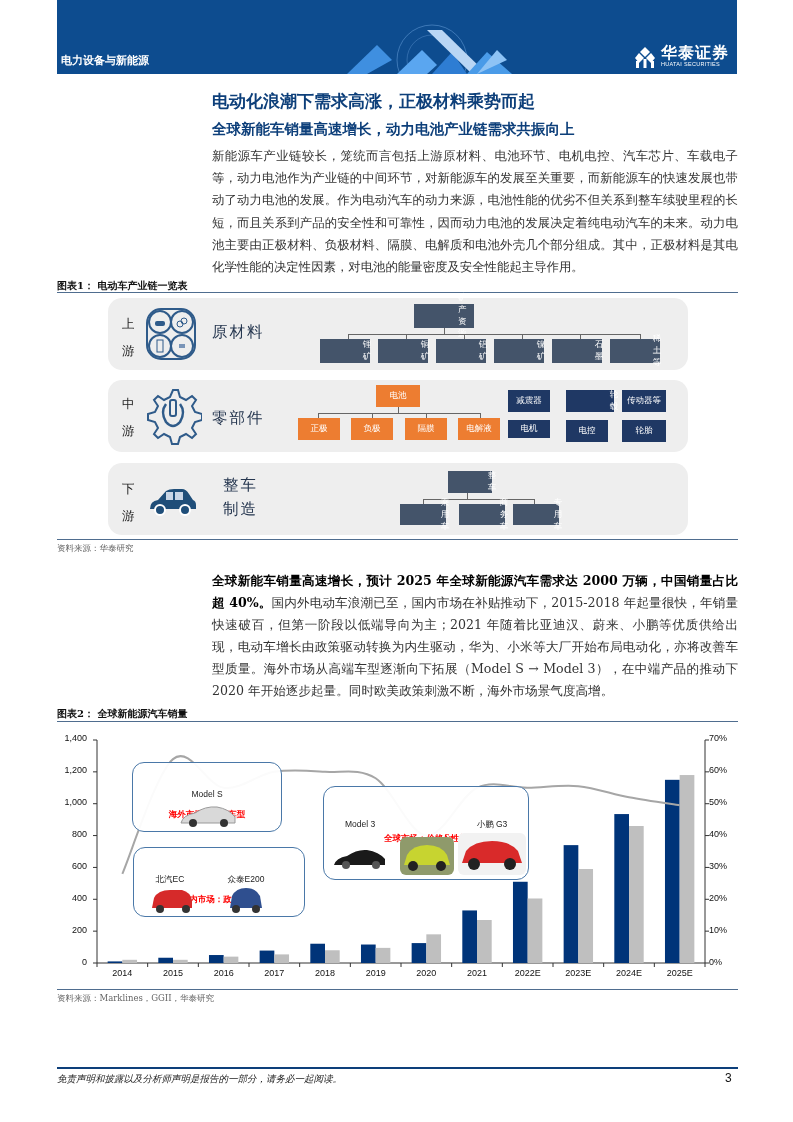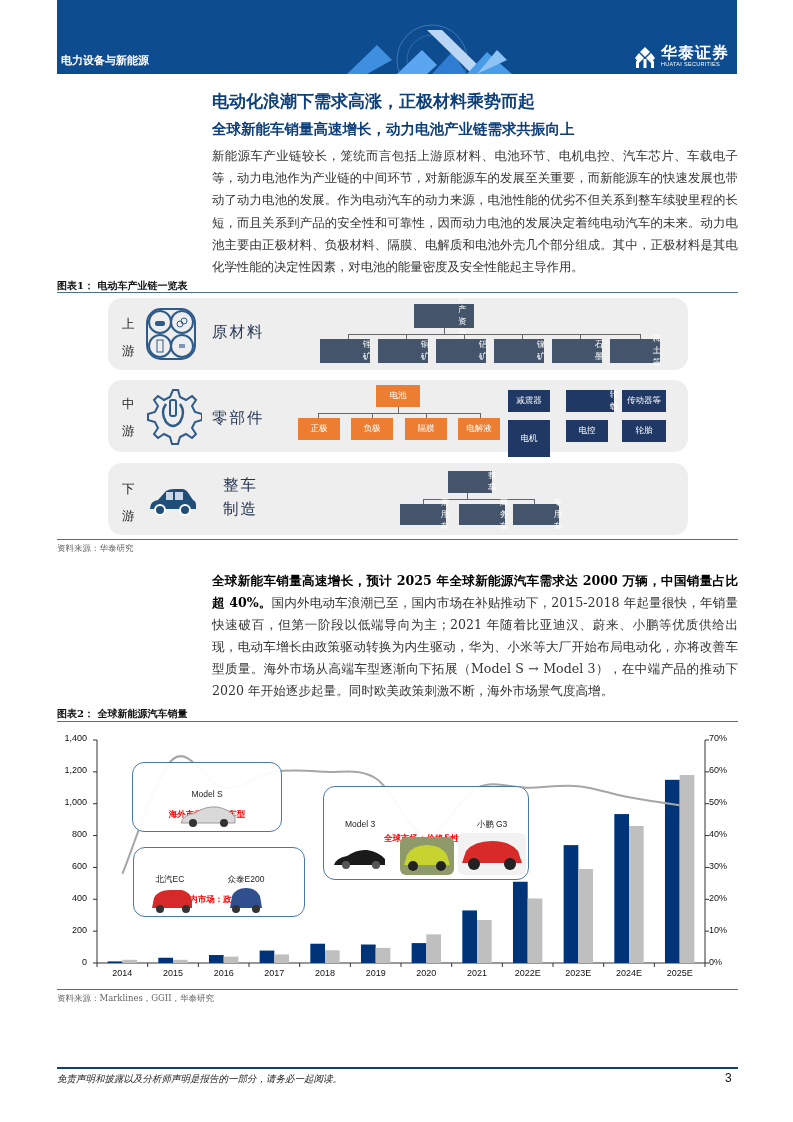--- a/index.html
+++ b/index.html
@@ -142,21 +142,21 @@
   <div class="conn" style="left:264px;top:33px;width:1px;height:5px;"></div>
   <div class="conn" style="left:318px;top:33px;width:1px;height:5px;"></div>
   <div class="conn" style="left:372px;top:33px;width:1px;height:5px;"></div>
   <div class="box orange" style="left:190px;top:38px;width:42px;height:22px;">正极</div>
   <div class="box orange" style="left:243px;top:38px;width:42px;height:22px;">负极</div>
   <div class="box orange" style="left:297px;top:38px;width:42px;height:22px;">隔膜</div>
   <div class="box orange" style="left:350px;top:38px;width:42px;height:22px;">电解液</div>
   <div class="box navy" style="left:400px;top:10px;width:42px;height:22px;">减震器</div>
   <div class="box navy" style="left:458px;top:10px;width:42px;height:22px;padding-left:48px;">轮毂</div>
   <div class="box navy" style="left:514px;top:10px;width:44px;height:22px;">传动器等</div>
-  <div class="box navy" style="left:400px;top:40px;width:42px;height:37px;">电机</div>
+  <div class="box navy" style="left:400px;top:40px;width:42px;height:18px;">电机</div>
   <div class="box navy" style="left:458px;top:40px;width:42px;height:22px;">电控</div>
   <div class="box navy" style="left:514px;top:40px;width:44px;height:22px;">轮胎</div>
 </div>
 
 <div class="band" style="top:463px;height:72px;">
   <div class="tier" style="top:12px;">
     <div>下</div>
       <div>游</div>
   </div>
   <div style="position:absolute;left:40px;top:24px;">

